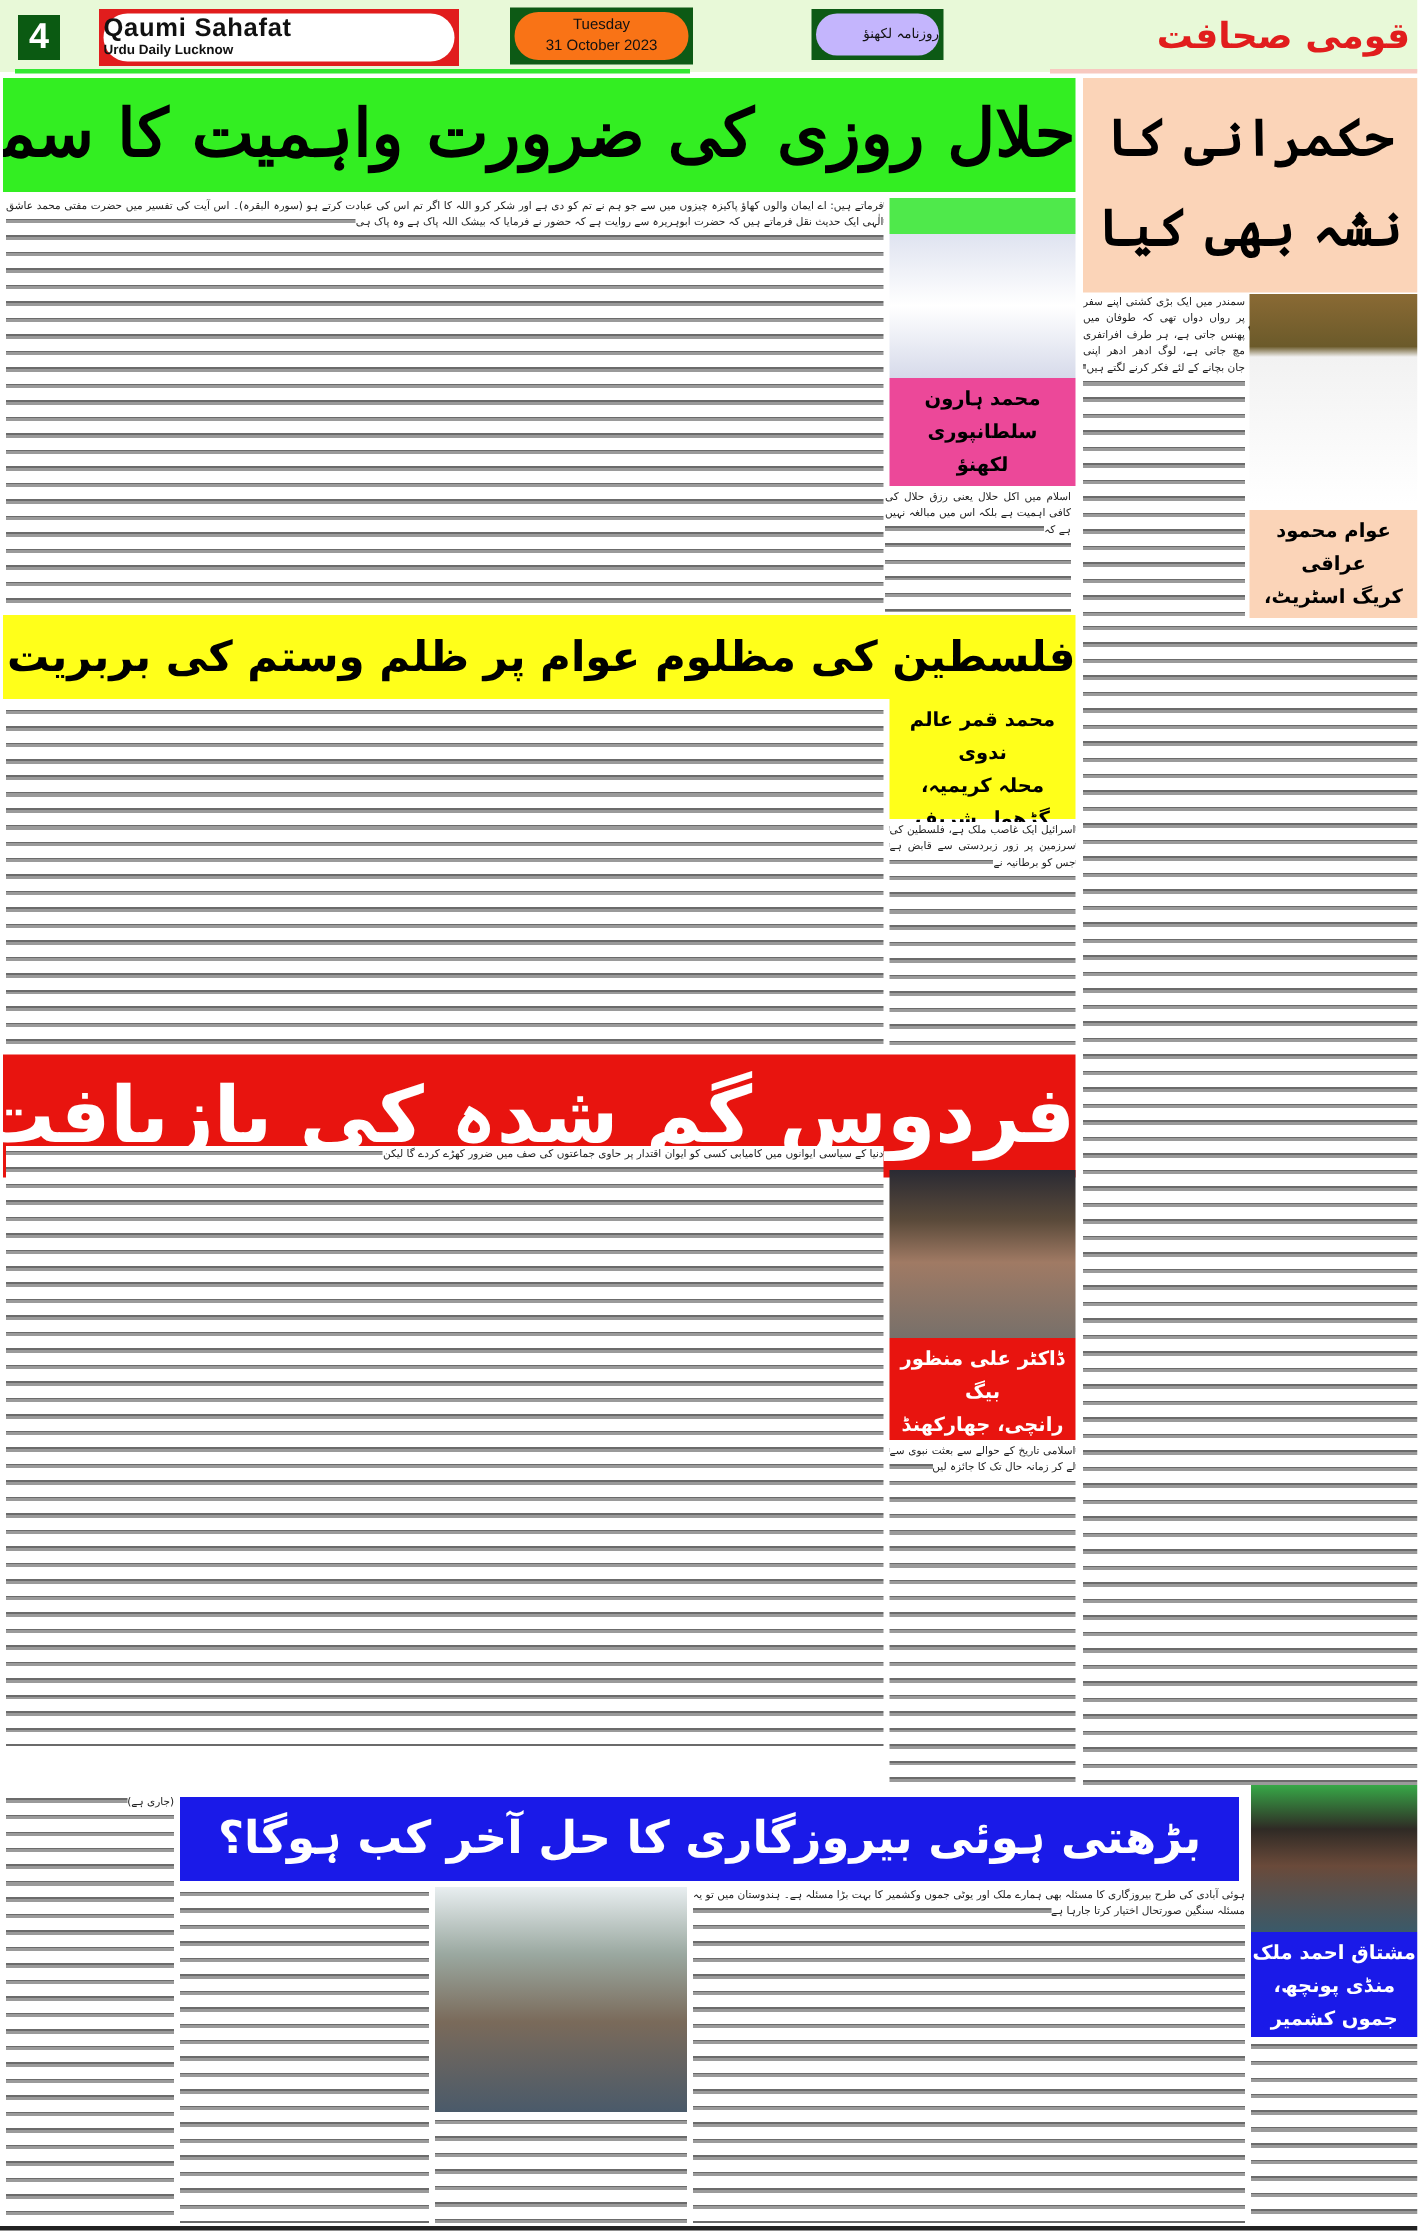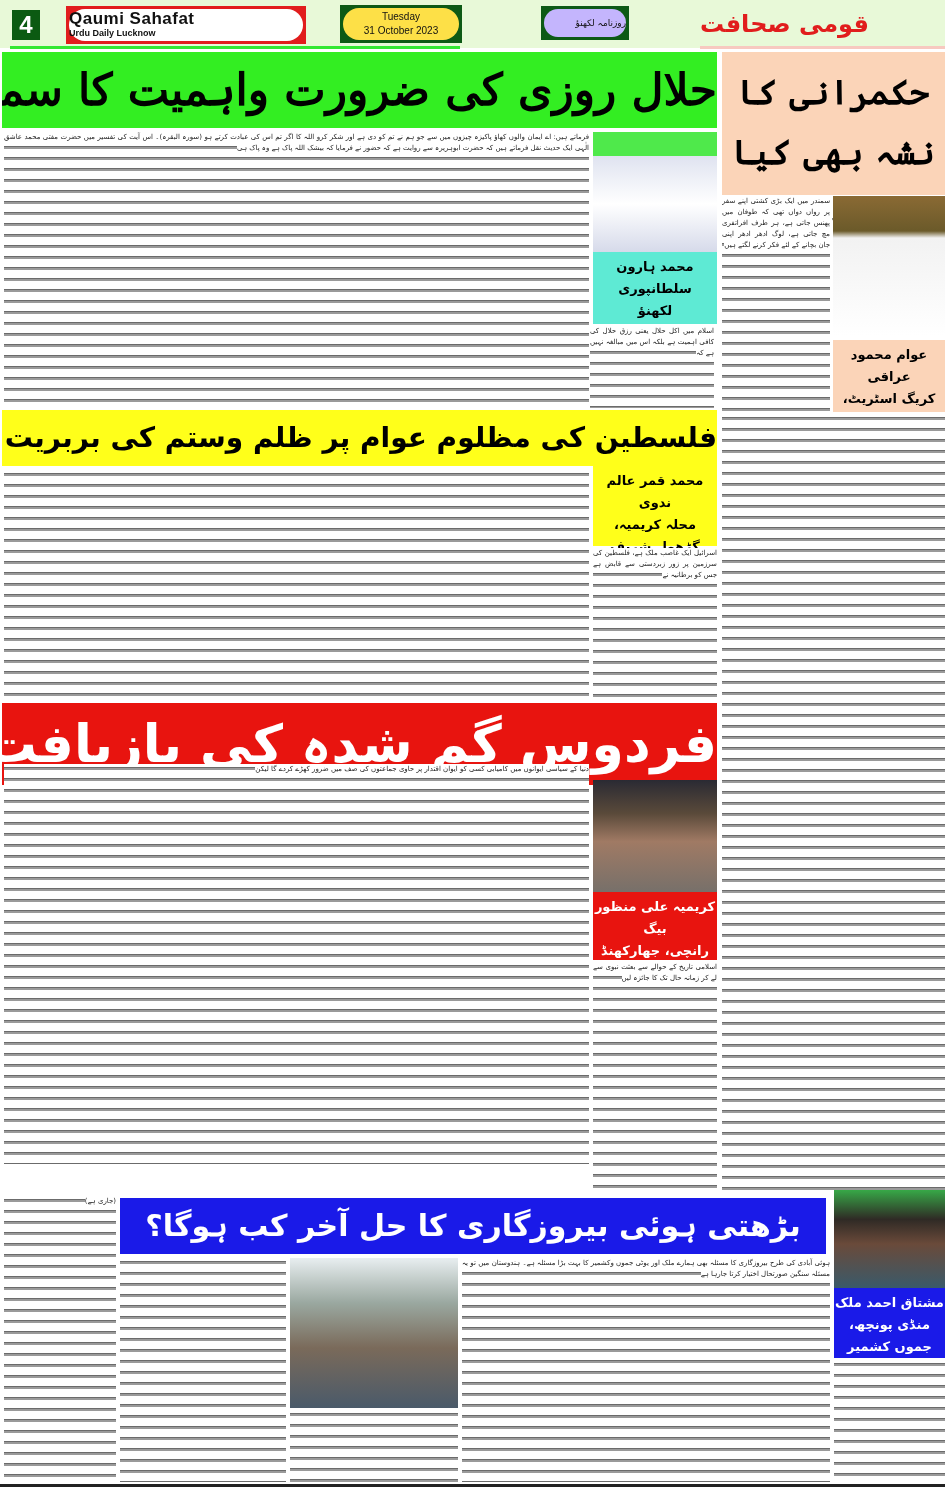--- a/index.html
+++ b/index.html
@@ -8,37 +8,37 @@
   
   .masthead{left:0;top:0;width:945px;height:48px;background:#e8f9d8;}
   .mast-line{left:10px;top:46px;width:450px;height:3px;background:#33e833;}
   .mast-line2{left:700px;top:46px;width:245px;height:3px;background:#f7c9c0;}
   .page-no{left:12px;top:10px;width:28px;height:30px;background:#0b5a12;color:#fff;font:bold 24px "Liberation Sans",sans-serif;text-align:center;line-height:30px;}
   .brand-box{left:66px;top:6px;width:240px;height:38px;background:#e11d1d;padding:3px;}
   .brand-pill{width:100%;height:100%;background:#fff;border-radius:18px;text-align:left;}
   .brand-title{font:bold 17px "Liberation Sans",sans-serif;color:#111;line-height:18px;padding-top:1px;letter-spacing:.5px;}
   .brand-sub{font:bold 9px "Liberation Sans",sans-serif;color:#111;line-height:11px;}
   .date-box{left:340px;top:5px;width:122px;height:38px;background:#0d5a15;padding:3px;}
-  .date-pill{width:100%;height:100%;background:#fde047;border-radius:16px;text-align:center;font:10px "Liberation Sans",sans-serif;color:#111;line-height:14px;padding-top:2px;box-sizing:border-box;}
+  .date-pill{width:100%;height:100%;background:#f97316;border-radius:16px;text-align:center;font:10px "Liberation Sans",sans-serif;color:#111;line-height:14px;padding-top:2px;box-sizing:border-box;}
   .roz-box{left:541px;top:6px;width:88px;height:34px;background:#0d5a15;padding:3px;}
   .roz-pill{width:100%;height:100%;background:#c4b5fd;border-radius:14px;text-align:right;font:9px "DejaVu Sans",sans-serif;line-height:28px;color:#111;direction:rtl;}
-  .urdu-brand{left:700px;top:4px;width:240px;height:40px;color:#e11d1d;font:bold 24px "DejaVu Sans",sans-serif;text-align:left;direction:rtl;line-height:40px;}
+  .urdu-brand{left:700px;top:4px;width:240px;height:40px;color:#e11d1d;font:bold 24px "DejaVu Sans",sans-serif;text-align:right;direction:rtl;line-height:40px;}
   
   .h1{left:2px;top:52px;width:715px;height:76px;background:#33ee22;color:#000;font:bold 44px "DejaVu Serif",serif;text-align:center;line-height:76px;direction:rtl;white-space:nowrap;overflow:hidden;}
   .side-head{left:722px;top:52px;width:223px;height:143px;background:#fbd4b8;color:#000;font:bold 34px "DejaVu Serif",serif;text-align:center;line-height:60px;direction:rtl;padding-top:10px;}
   .h2{left:2px;top:410px;width:715px;height:56px;background:#ffff1a;color:#000;font:bold 28px "DejaVu Sans",sans-serif;text-align:center;line-height:56px;direction:rtl;white-space:nowrap;overflow:hidden;}
   .h3{left:2px;top:703px;width:715px;height:82px;background:#e8140f;color:#fff;font:bold 52px "DejaVu Sans",sans-serif;text-align:center;line-height:82px;direction:rtl;white-space:nowrap;overflow:hidden;}
   .h4{left:120px;top:1198px;width:706px;height:56px;background:#1a1ae8;color:#fff;font:bold 30px "DejaVu Sans",sans-serif;text-align:center;line-height:56px;direction:rtl;white-space:nowrap;overflow:hidden;}
   .photo-1{left:593px;top:132px;width:124px;height:120px;background:linear-gradient(180deg,#4fe94b 0%,#4fe94b 20%,#dfe3f0 20%,#ffffff 60%,#d6daea 100%);}
   .photo-2{left:833px;top:196px;width:112px;height:140px;background:linear-gradient(180deg,#8a6a34 0%,#6b5a2a 25%,#f2f2f2 30%,#ffffff 100%);}
   .photo-3{left:593px;top:780px;width:124px;height:112px;background:linear-gradient(180deg,#2a2a33 0%,#5a4a3a 30%,#a07a64 55%,#77706a 100%);}
   .photo-4{left:834px;top:1190px;width:111px;height:98px;background:linear-gradient(180deg,#37a847 0%,#2f2a25 30%,#6a4a3a 55%,#3a5a6a 100%);}
   .photo-5{left:290px;top:1258px;width:168px;height:150px;background:linear-gradient(180deg,#e8eef0 0%,#9aa8a0 30%,#7a6a5a 60%,#4a5a6a 100%);}
   .byline{text-align:center;direction:rtl;font:bold 13px "DejaVu Sans",sans-serif;line-height:22px;padding-top:4px;}
-  .by-1{left:593px;top:252px;width:124px;height:72px;background:#5eead4;color:#000;}
+  .by-1{left:593px;top:252px;width:124px;height:72px;background:#ec4899;color:#000;}
   .by-2{left:833px;top:340px;width:112px;height:72px;background:#fbd4b8;color:#000;}
   .by-3{left:593px;top:466px;width:124px;height:80px;background:#ffff1a;color:#000;}
   .by-4{left:593px;top:892px;width:124px;height:68px;background:#e8140f;color:#fff;}
   .by-5{left:834px;top:1288px;width:111px;height:70px;background:#1a1ae8;color:#fff;}
   
   .col{font:7px "DejaVu Sans",sans-serif;color:#222;direction:rtl;text-align:justify;line-height:11px;overflow:hidden;
        background:repeating-linear-gradient(180deg,#fff 0px,#fff 3px,#6b6b6b 3px,#6b6b6b 4px,#9a9a9a 4px,#9a9a9a 6px,#fff 6px,#fff 11px);}
   .col span{background:#fff;margin-top:32px;}
   .bottom-rule{left:0;top:1484px;width:945px;height:3px;background:#222;}
 </style>
@@ -91,21 +91,21 @@
   <div>محمد قمر عالم ندوی</div>
   <div>محلہ کریمیہ، گڑھول شریف</div>
   <div>سیتامڑھی، بہار، انڈیا</div>
 </div>
 <div class="abs col" style="left:593px;top:548px;width:124px;height:150px;"><span>اسرائیل ایک غاصب ملک ہے، فلسطین کی سرزمین پر زور زبردستی سے قابض ہے جس کو برطانیہ نے</span></div>
 
 <div class="abs h3">فردوس گم شدہ کی بازیافت</div>
 <div class="abs col" style="left:4px;top:764px;width:585px;height:400px;"><span>دنیا کے سیاسی ایوانوں میں کامیابی کسی کو ایوان اقتدار پر حاوی جماعتوں کی صف میں ضرور کھڑے کردے گا لیکن</span></div>
 <div class="abs photo-3"></div>
 <div class="abs byline by-4">
-  <div>کریمیہ علی منظور بیگ</div>
+  <div>ڈاکٹر علی منظور بیگ</div>
   <div>رانچی، جھارکھنڈ</div>
 </div>
 <div class="abs col" style="left:593px;top:962px;width:124px;height:228px;"><span>اسلامی تاریخ کے حوالے سے بعثت نبوی سے لے کر زمانہ حال تک کا جائزہ لیں</span></div>
 
 <div class="abs col" style="left:4px;top:1196px;width:112px;height:284px;"><span>(جاری ہے)</span></div>
 <div class="abs h4">بڑھتی ہوئی بیروزگاری کا حل آخر کب ہوگا؟</div>
 <div class="abs col" style="left:120px;top:1258px;width:166px;height:224px;"></div>
 <div class="abs photo-5"></div>
 <div class="abs col" style="left:290px;top:1410px;width:168px;height:72px;"></div>
 <div class="abs col" style="left:462px;top:1258px;width:368px;height:224px;"><span>ہوئی آبادی کی طرح بیروزگاری کا مسئلہ بھی ہمارے ملک اور یوٹی جموں وکشمیر کا بہت بڑا مسئلہ ہے۔ ہندوستان میں تو یہ مسئلہ سنگین صورتحال اختیار کرتا جارہا ہے</span></div>

